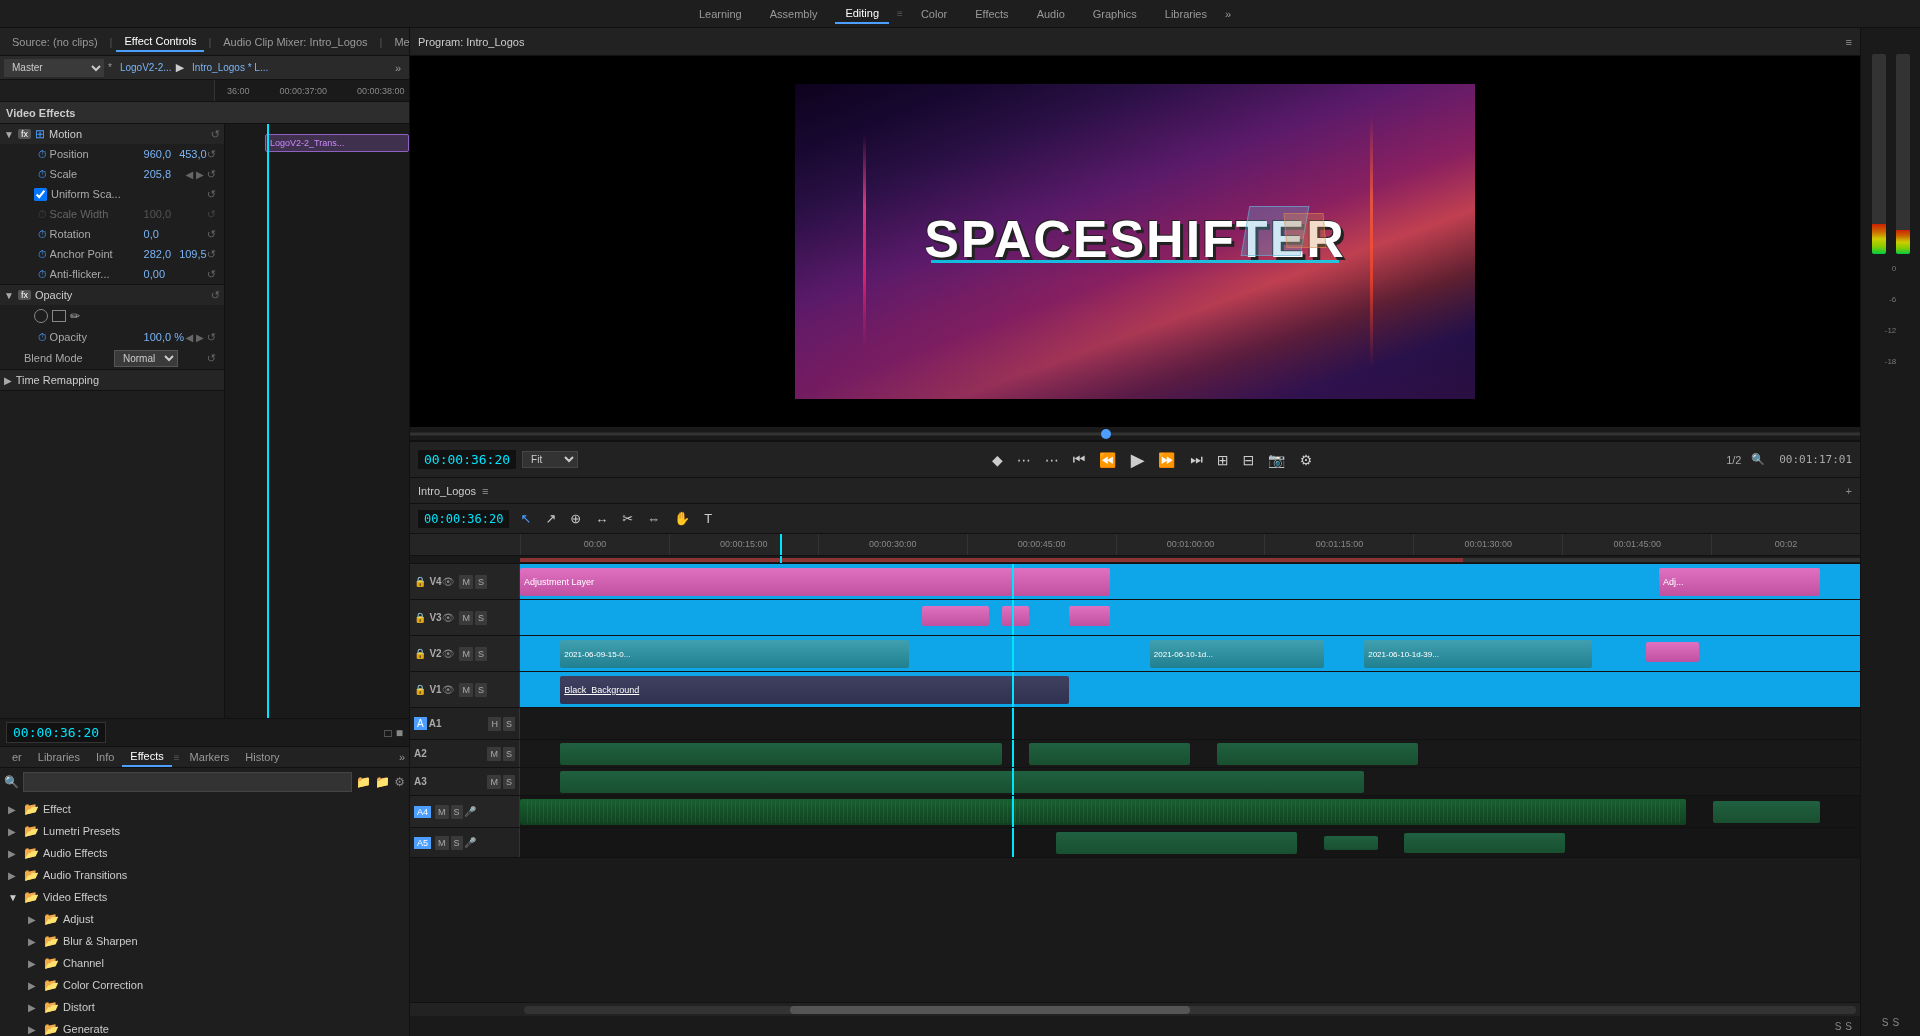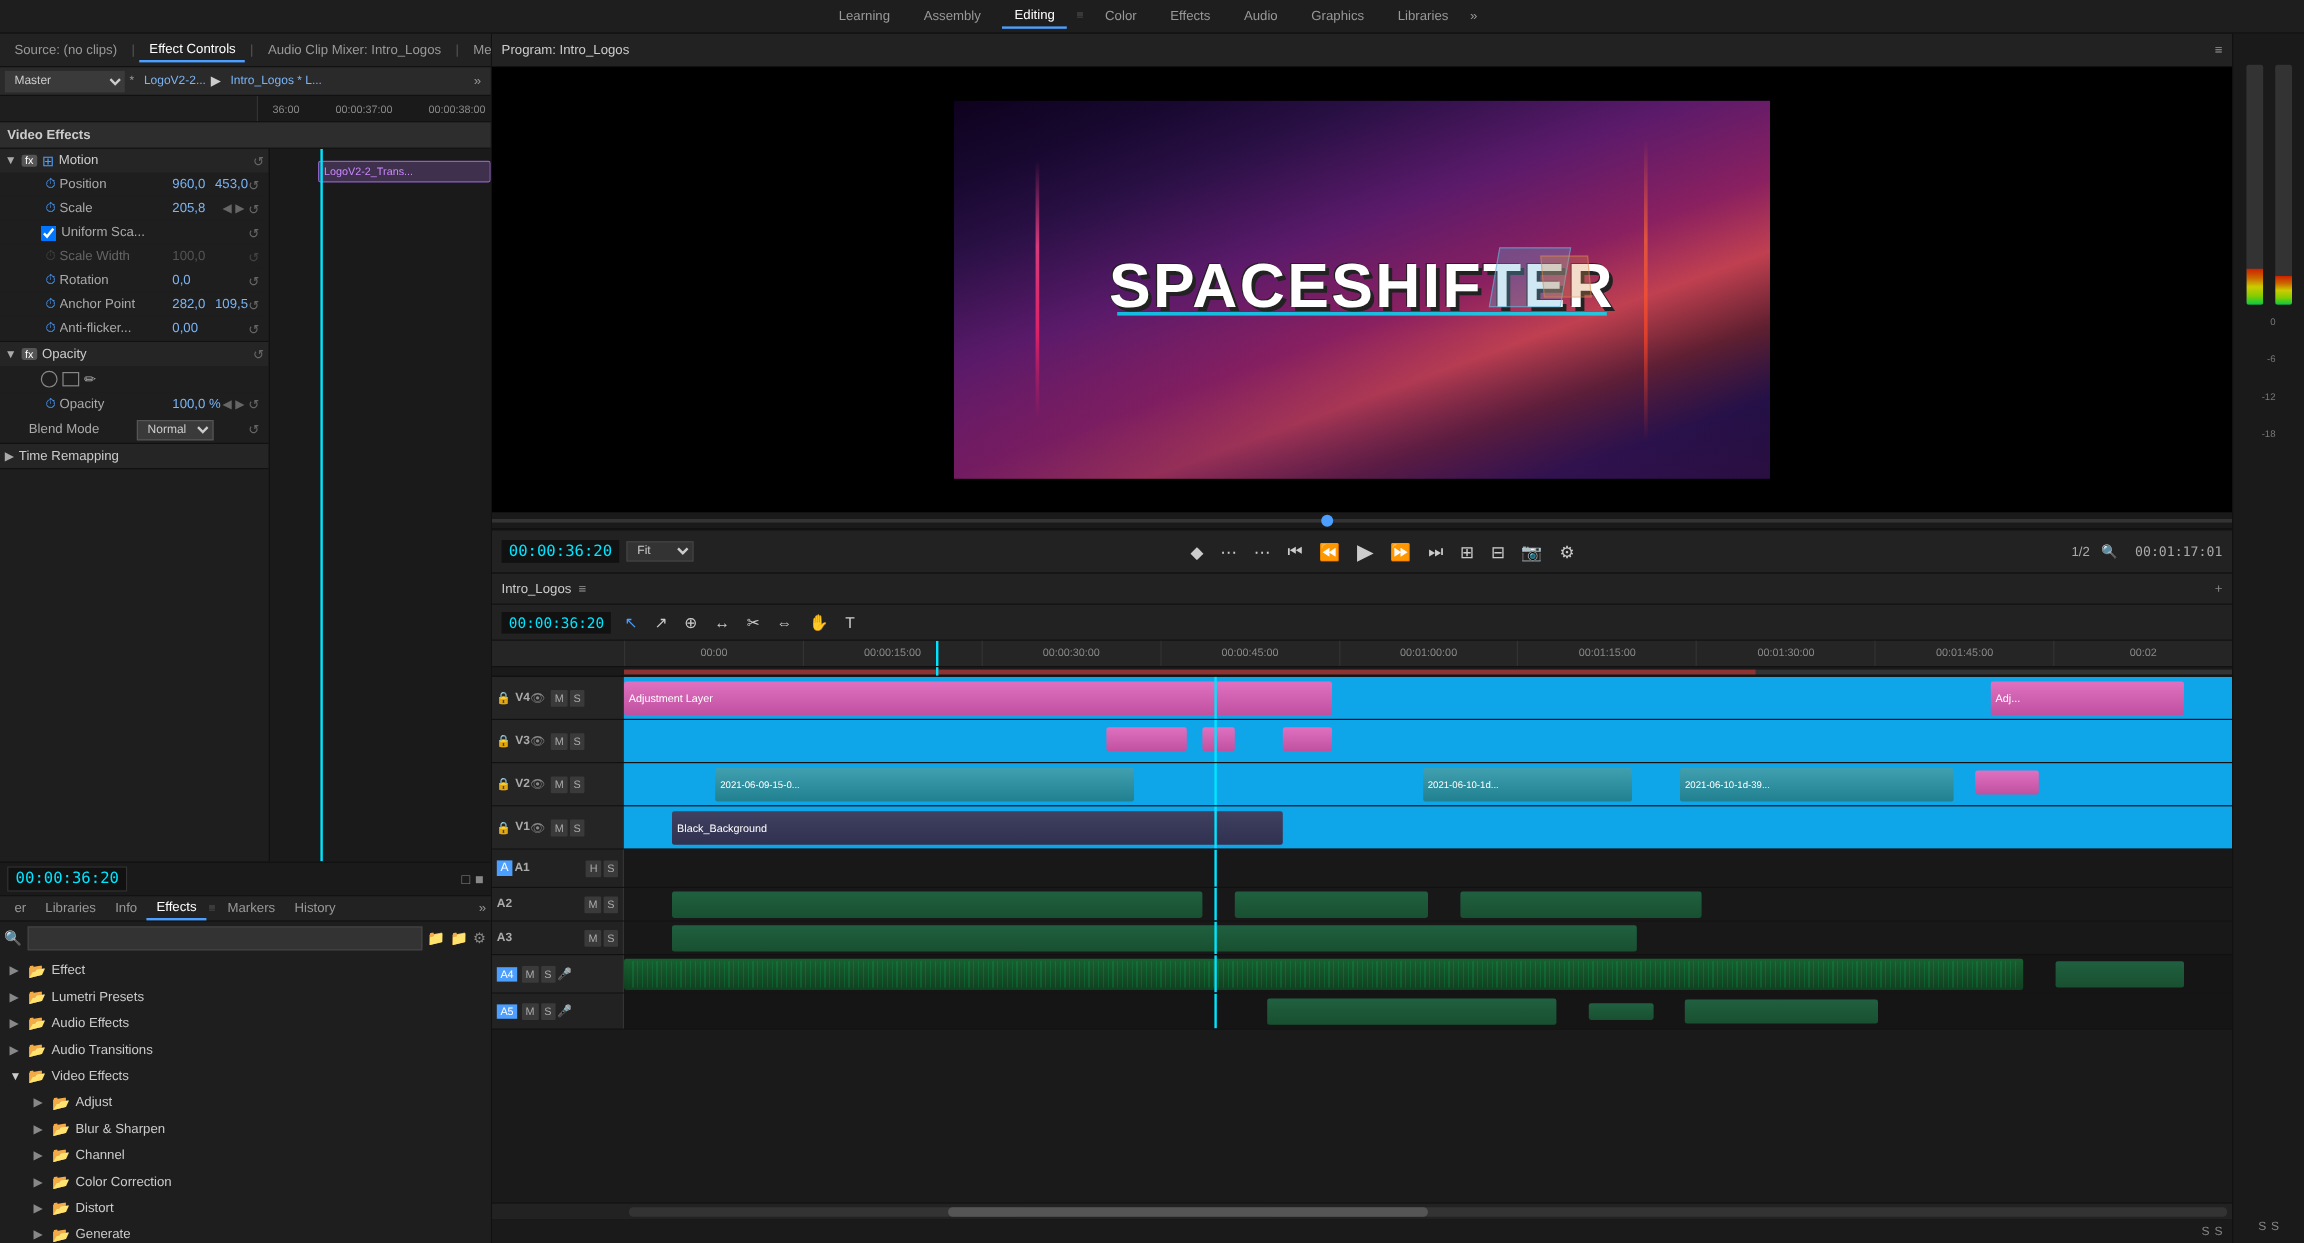--- a/index.html
+++ b/index.html
@@ -668,21 +668,20 @@
       padding: 0 4px;
       overflow: hidden;
       white-space: nowrap;
       cursor: pointer;
     }
     .clip-pink {
       background: linear-gradient(180deg, #e070c0, #c050a0);
     }
     .clip-teal {
       background: linear-gradient(180deg, #40a0b0, #208090);
-      margin-left: 36px;
     }
     .clip-dark {
       background: linear-gradient(180deg, #404060, #303050);
     }
 
     .audio-track-row {
       height: 28px;
       display: flex;
       align-items: center;
       border-bottom: 1px solid #111;
@@ -1304,21 +1303,21 @@
             <span class="track-lock-icon">🔒</span>
             <span class="track-name">V1</span>
             <span class="track-vis-icon">👁</span>
             <div class="track-buttons">
               <button class="track-btn">M</button>
               <button class="track-btn">S</button>
             </div>
           </div>
           <div class="track-content">
             <div class="clip-block clip-dark" style="left:3%;width:38%;">
-              <span style="font-size:9px;">Black_Background</span>
+              <span style="font-size:9px;text-decoration:underline;">Black_Background</span>
             </div>
             <div class="playhead-indicator" style="left:calc(36% + 10px);"></div>
           </div>
         </div>
 
         <div class="audio-track-row" style="height:32px;">
           <div class="audio-track-label" style="height:100%;">
             <span style="color:#4d9fff;font-size:10px;padding:1px 3px;background:#4d9fff;color:#fff;margin-right:2px;">A</span>
             <span class="track-name">A1</span>
             <div class="track-buttons" style="margin-left:auto;">

